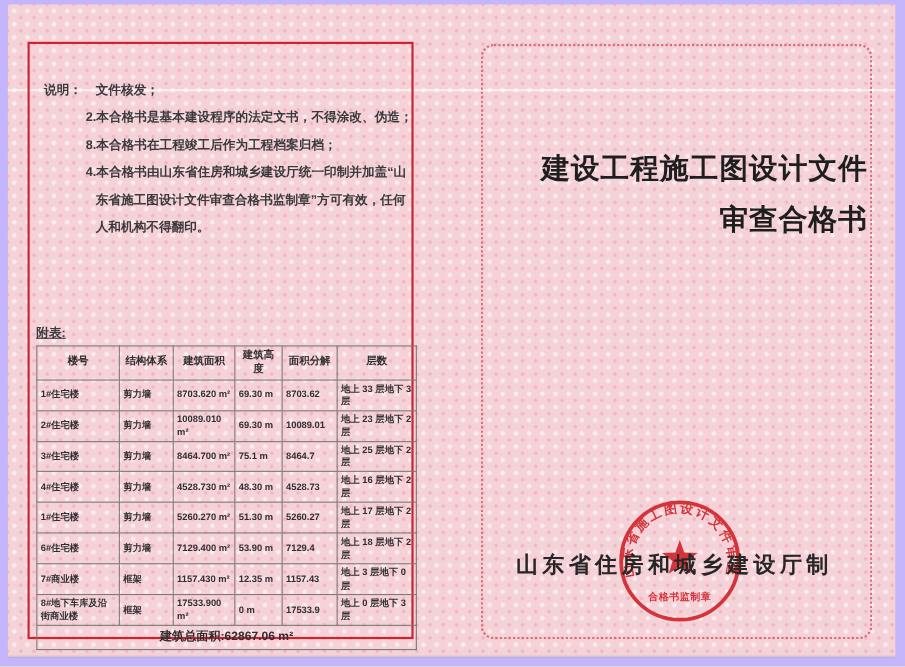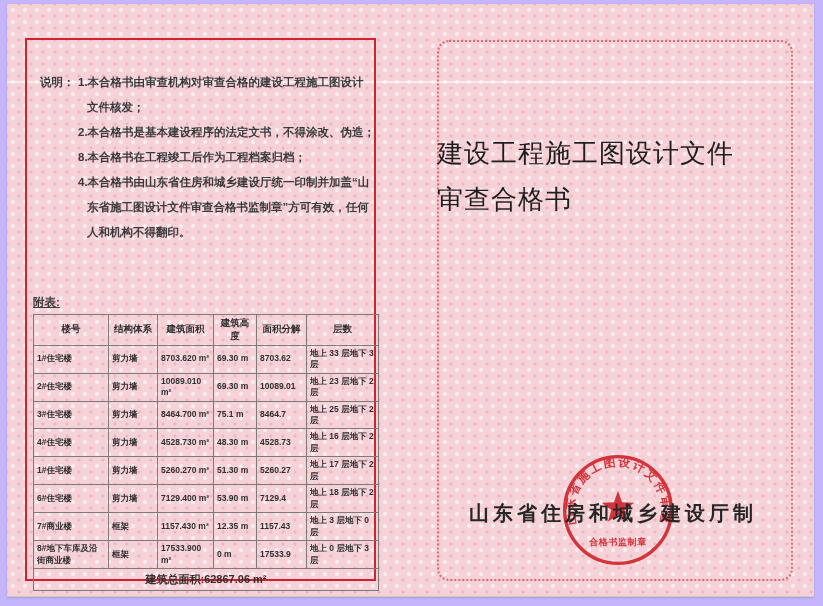--- a/index.html
+++ b/index.html
@@ -36,40 +36,39 @@
     border-collapse:collapse;table-layout:fixed;color:#2e2e30;border-radius:30px;}
   .btable th,.btable td{border:1px solid #7d7a78;padding:2px 3px;
     font-size:8.5px;line-height:1.35;overflow:hidden;}
   .btable thead th{font-size:9.5px;font-weight:bold;text-align:center;height:15px;}
   .btable tbody td{text-align:left;font-weight:600;height:13px;}
   .btable tfoot td{text-align:center;font-weight:bold;font-size:11px;height:17px;}
   .c0{width:75px}.c1{width:49px}.c2{width:56px}.c3{width:43px}.c4{width:50px}.c5{width:72px}
   
   .right-frame{position:absolute;left:430px;top:36px;width:352px;height:537px;
     border:2px dotted #dd6b74;border-radius:12px;}
-  .cert-title{position:absolute;left:430px;top:126px;width:352px;text-align:left;
-    font-size:26px;font-weight:normal;color:#1e1e1e;line-height:46px;letter-spacing:1px;}
+  .cert-title{position:absolute;left:430px;top:126px;width:352px;text-align:right;
+    font-size:26px;font-weight:bold;color:#1e1e1e;line-height:46px;letter-spacing:1px;}
   .issuer{position:absolute;left:430px;top:496px;width:352px;text-align:center;
     font-family:"Liberation Serif", serif;font-size:20px;font-weight:bold;
     letter-spacing:4px;color:#262626;z-index:3;}
   .seal{position:absolute;left:547px;top:442px;width:128px;height:128px;z-index:2;opacity:.9;}
 </style>
 </head>
 <body>
 
 <div class="screen">
   <div class="paper">
     <div class="crease"></div>
 
     <div class="left-frame"></div>
 
     <div class="notes">
       <div class="notes-label">说明：</div>
       <div class="notes-items">
-          <div class="note-line">1.本合格书由审查机构对审查合格的建设工程施工图设计</div>
           <div class="note-line wrap">文件核发；</div>
           <div class="note-line">2.本合格书是基本建设程序的法定文书，不得涂改、伪造；</div>
           <div class="note-line">8.本合格书在工程竣工后作为工程档案归档；</div>
           <div class="note-line">4.本合格书由山东省住房和城乡建设厅统一印制并加盖“山</div>
           <div class="note-line wrap">东省施工图设计文件审查合格书监制章”方可有效，任何</div>
           <div class="note-line wrap">人和机构不得翻印。</div>
         </div>
     </div>
 
     <div class="attach-label">附表:</div>

